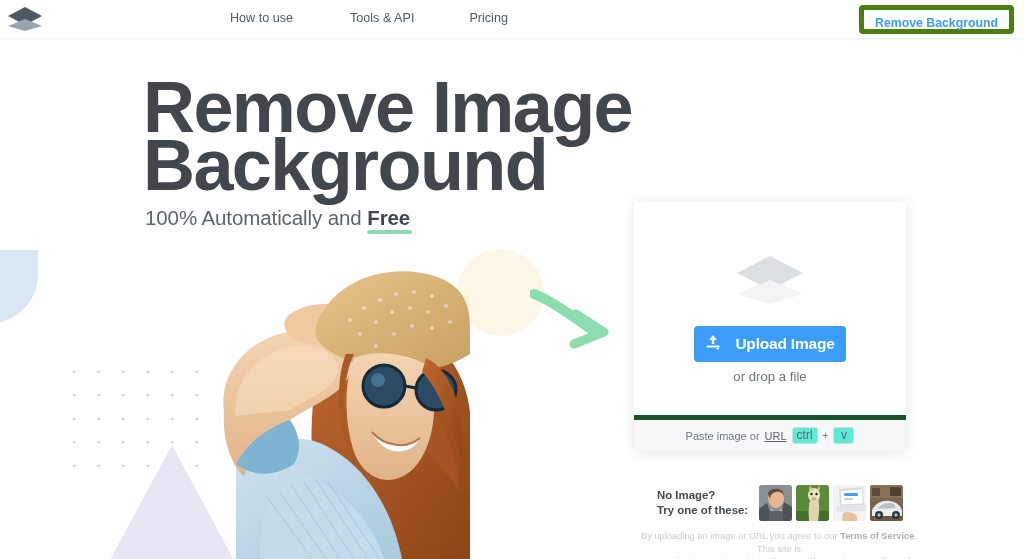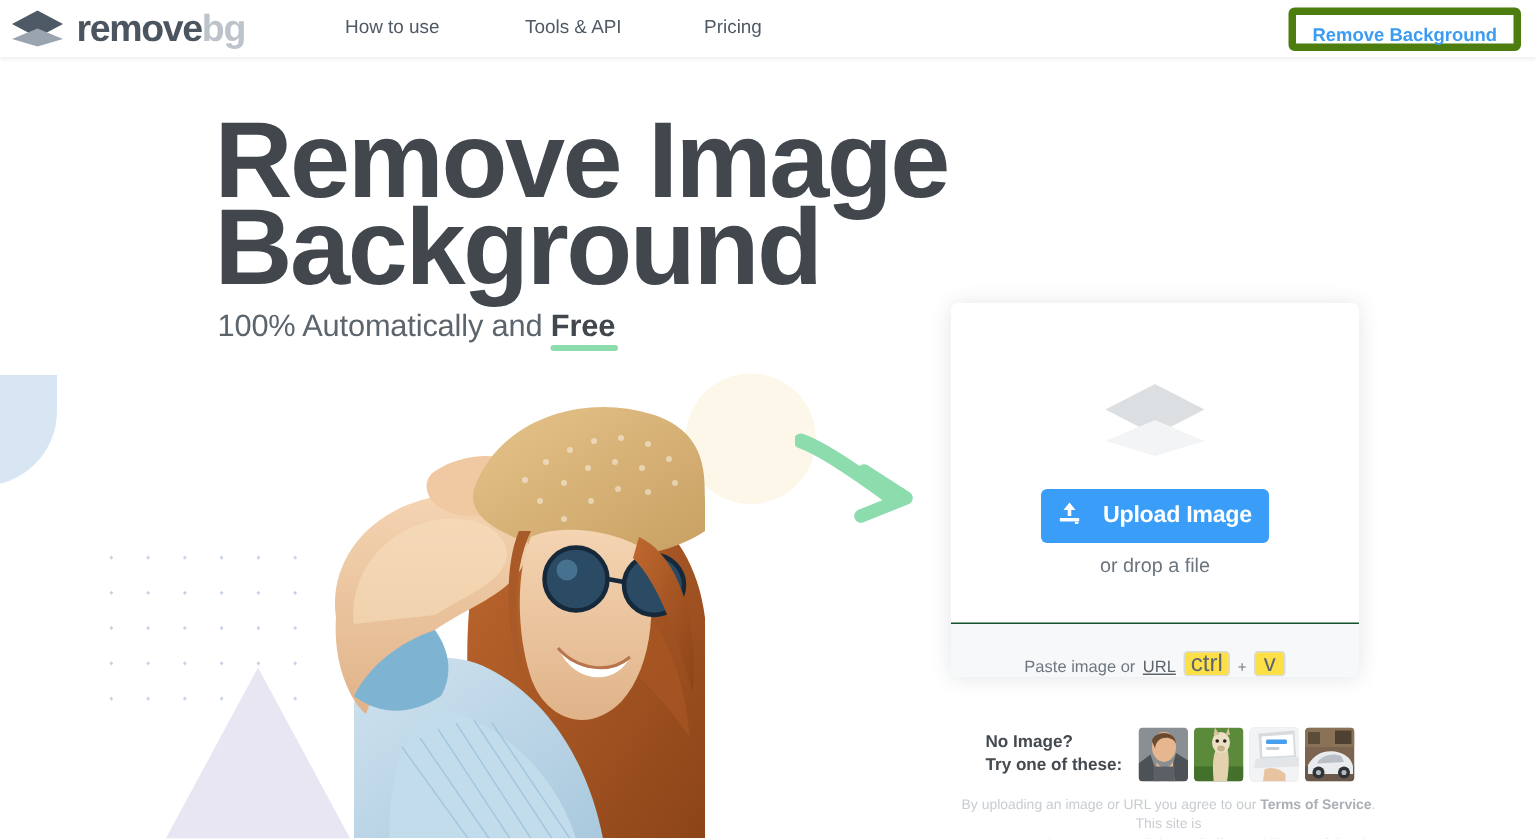--- a/index.html
+++ b/index.html
@@ -207,40 +207,40 @@
     left: 0; right: 0; top: 167px;
     text-align: center;
     font-size: 13.2px;
     color: #6c757e;
   }
   #paste-bar {
     position: absolute;
     left: 0; bottom: 0;
     width: 272px; height: 36px;
     background: #f7f8f9;
-    border-top: 1px solid #14532d;
+    border-top: 5px solid #14532d;
     display: flex;
-    align-items: flex-end;
+    align-items: center;
     justify-content: center;
     gap: 5px;
   }
   #paste-bar .pb-text { font-size: 11px; color: #6f7880; }
   #paste-bar .pb-url {
     font-size: 11px;
     color: #5c646c;
     text-decoration: underline;
     cursor: pointer;
   }
   #paste-bar .kbd {
     display: inline-block;
     min-width: 21px;
     padding: 1px 4px;
-    font-size: 16px;
+    font-size: 12px;
     color: #5e666e;
-    background: #fde047;
+    background: #5eead4;
     border: 1px solid #d8dbde;
     border-radius: 3px;
     text-align: center;
     line-height: 13px;
   }
   #paste-bar .plus { font-size: 10px; color: #6f7880; }
 
   
   #samples {
     position: absolute;
@@ -298,23 +298,20 @@
   </div>
 
   <div id="header">
 
     <div id="logo">
       <span class="logo-mark">
         <svg width="38" height="26" viewBox="0 0 38 26">
           <path d="M19 1 L36 10 L19 19 L2 10 Z" fill="#4d5a66"></path>
           <path d="M19 13 L36 20 L19 25 L2 20 Z" fill="#9aa4ae"></path>
         </svg>
-      </span>
-      <span class="logo-text">
-        <span class="logo-remove">remove</span><span class="logo-bg">bg</span>
       </span>
     </div>
 
     <nav id="nav">
       <a class="n0" href="#">How to use</a>
       <a class="n1" href="#">Tools &amp; API</a>
       <a class="n2" href="#">Pricing</a>
     </nav>
 
     <button id="remove-bg-btn">Remove Background</button>

